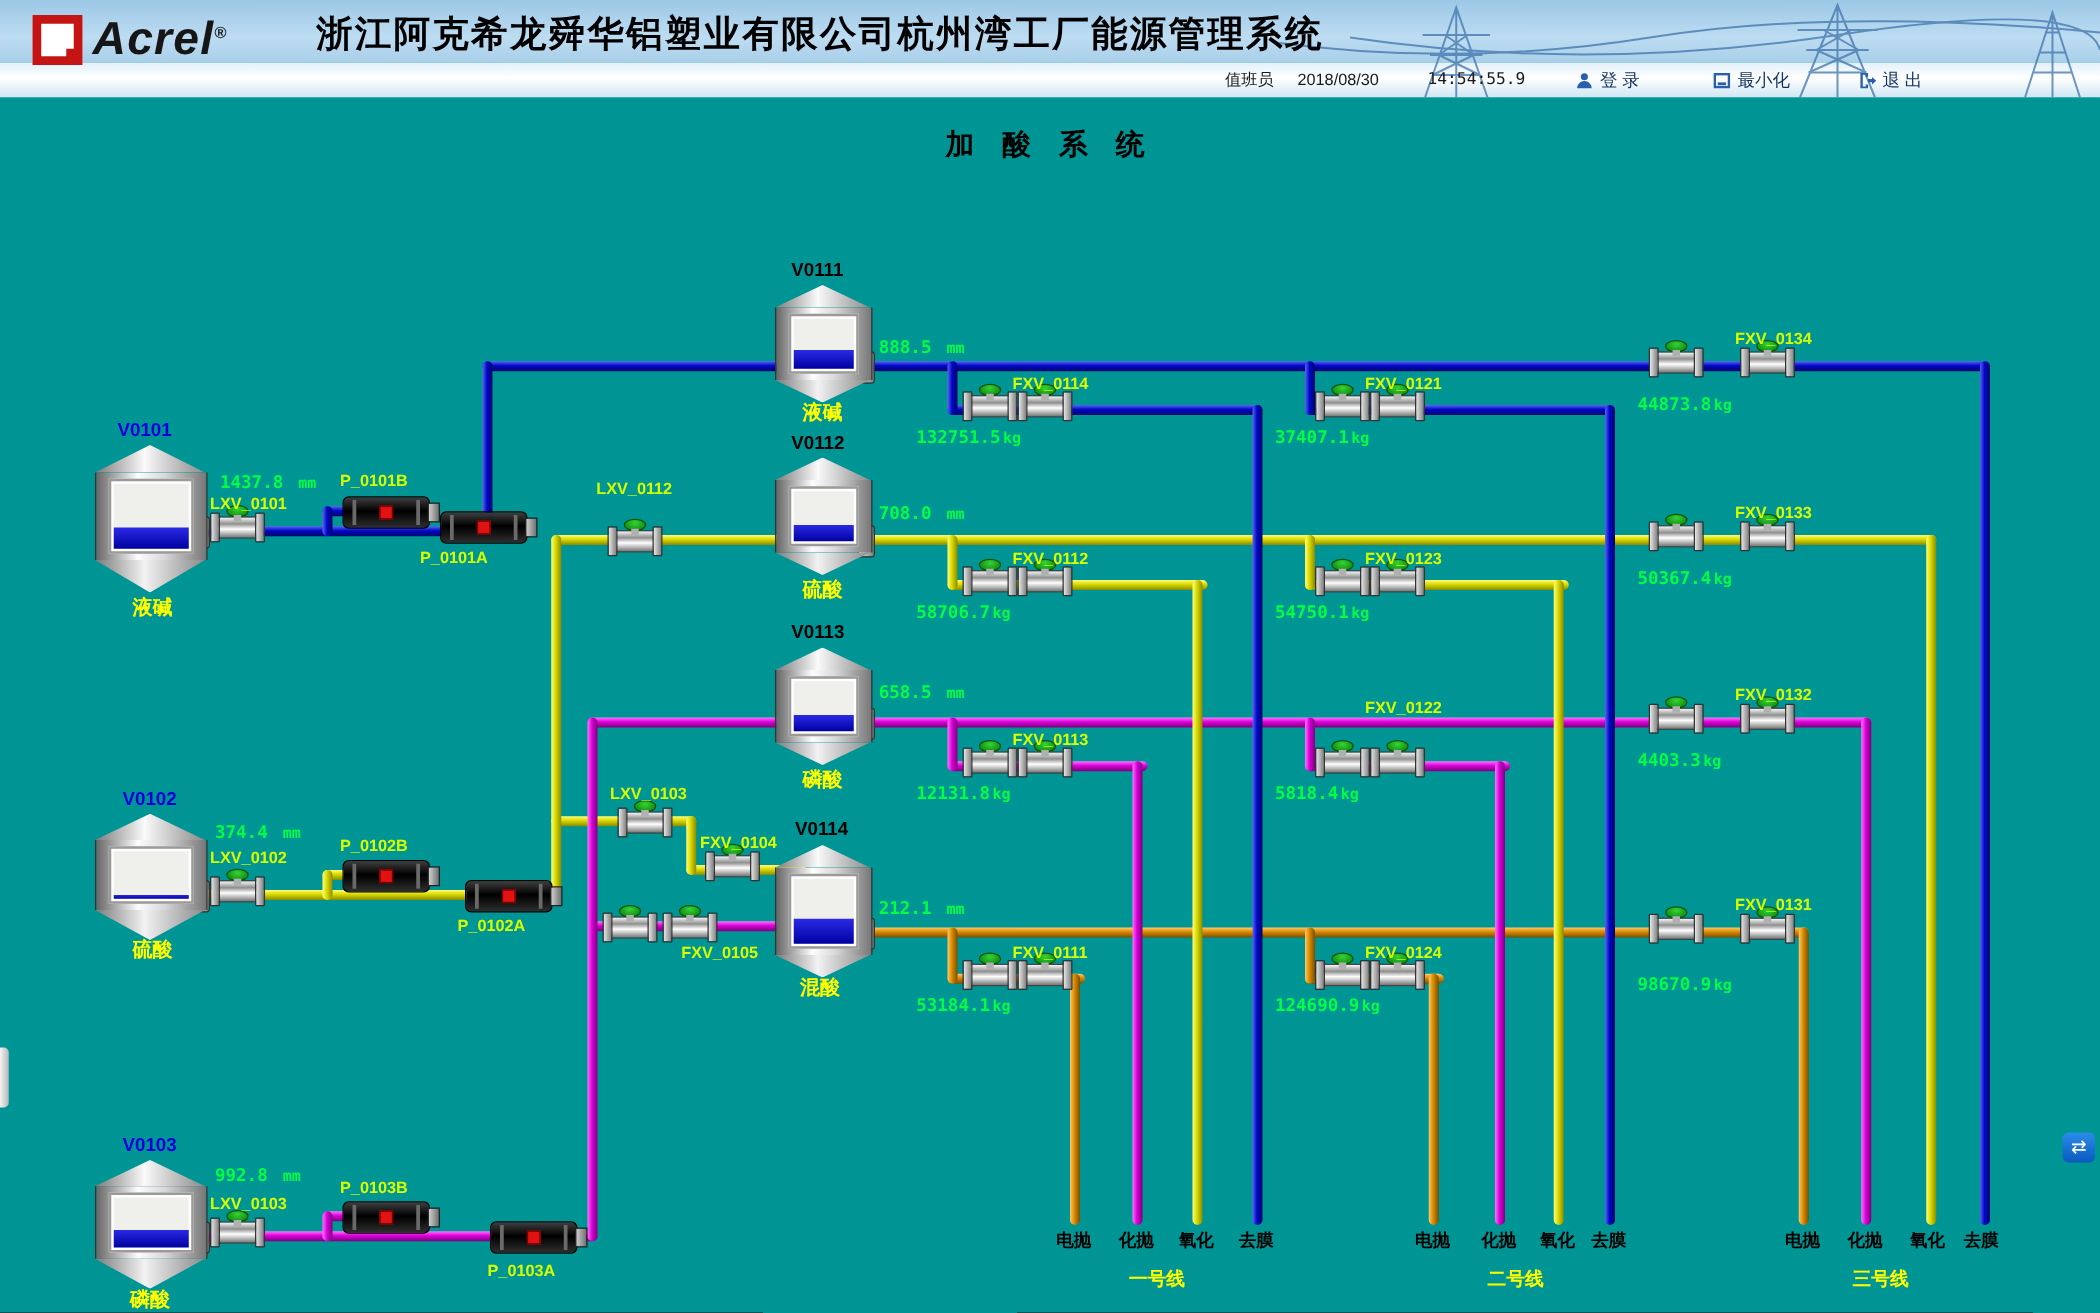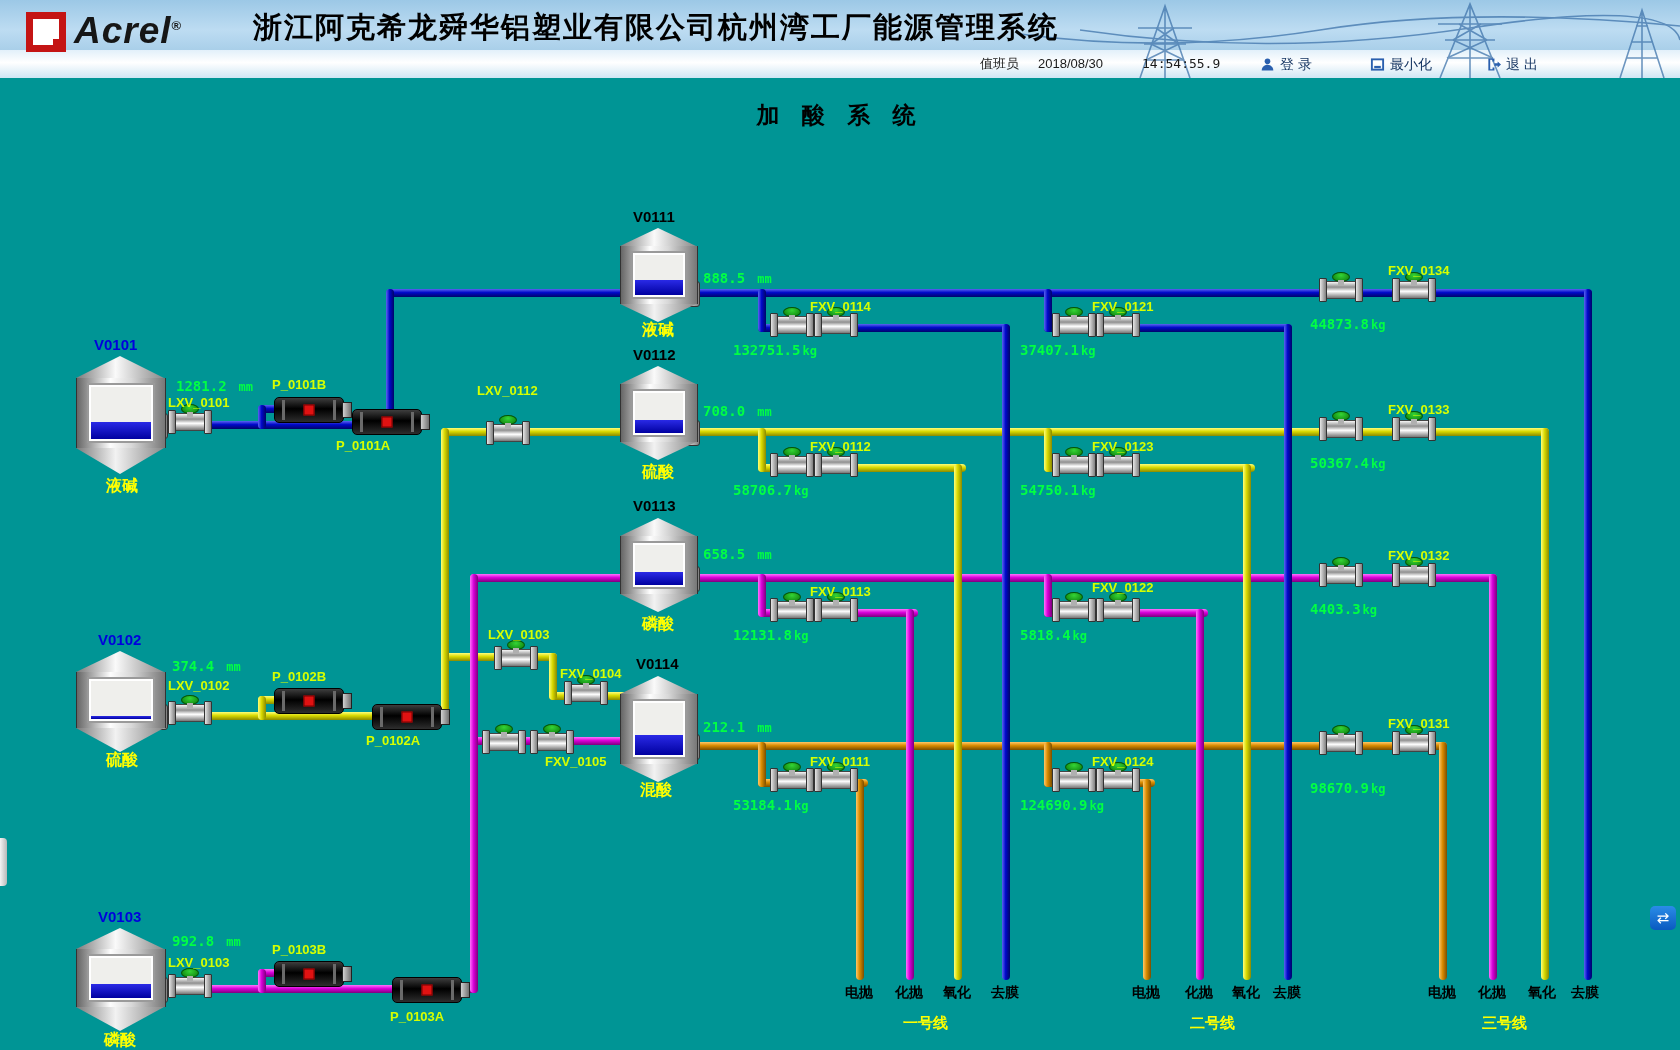--- a/index.html
+++ b/index.html
@@ -374,21 +374,21 @@
     <span class="lbl tidd" style="left:636px;top:577px">V0114</span>
 
     <span class="lbl chem" style="left:106px;top:398px">液碱</span>
     <span class="lbl chem" style="left:106px;top:672px">硫酸</span>
     <span class="lbl chem" style="left:104px;top:952px">磷酸</span>
     <span class="lbl chem" style="left:642px;top:242px">液碱</span>
     <span class="lbl chem" style="left:642px;top:384px">硫酸</span>
     <span class="lbl chem" style="left:642px;top:536px">磷酸</span>
     <span class="lbl chem" style="left:640px;top:702px">混酸</span>
 
-    <span class="lbl gval" style="left:176px;top:300px"><span>1281.2</span><span class="u">mm</span></span>
+    <span class="lbl gval" style="left:176px;top:300px"><span>1437.8</span><span class="u">mm</span></span>
     <span class="lbl gval" style="left:172px;top:580px"><span>374.4</span><span class="u">mm</span></span>
     <span class="lbl gval" style="left:172px;top:855px"><span>992.8</span><span class="u">mm</span></span>
     <span class="lbl gval" style="left:703px;top:192px"><span>888.5</span><span class="u">mm</span></span>
     <span class="lbl gval" style="left:703px;top:325px"><span>708.0</span><span class="u">mm</span></span>
     <span class="lbl gval" style="left:703px;top:468px"><span>658.5</span><span class="u">mm</span></span>
     <span class="lbl gval" style="left:703px;top:641px"><span>212.1</span><span class="u">mm</span></span>
 
     <span class="lbl elab" style="left:168px;top:317px">LXV_0101</span>
     <span class="lbl elab" style="left:168px;top:600px">LXV_0102</span>
     <span class="lbl elab" style="left:168px;top:877px">LXV_0103</span>
@@ -403,21 +403,21 @@
     <span class="lbl elab" style="left:272px;top:864px">P_0103B</span>
     <span class="lbl elab" style="left:390px;top:931px">P_0103A</span>
 
     <span class="lbl elab" style="left:810px;top:221px">FXV_0114</span>
     <span class="lbl elab" style="left:1092px;top:221px">FXV_0121</span>
     <span class="lbl elab" style="left:1388px;top:185px">FXV_0134</span>
     <span class="lbl elab" style="left:810px;top:361px">FXV_0112</span>
     <span class="lbl elab" style="left:1092px;top:361px">FXV_0123</span>
     <span class="lbl elab" style="left:1388px;top:324px">FXV_0133</span>
     <span class="lbl elab" style="left:810px;top:506px">FXV_0113</span>
-    <span class="lbl elab" style="left:1092px;top:502px">FXV_0122</span>
+    <span class="lbl elab" style="left:1092px;top:480px">FXV_0122</span>
     <span class="lbl elab" style="left:1388px;top:470px">FXV_0132</span>
     <span class="lbl elab" style="left:810px;top:676px">FXV_0111</span>
     <span class="lbl elab" style="left:1092px;top:676px">FXV_0124</span>
     <span class="lbl elab" style="left:1388px;top:638px">FXV_0131</span>
 
     <span class="lbl gval" style="left:733px;top:264px"><span>132751.5</span><span class="u2">kg</span></span>
     <span class="lbl gval" style="left:1020px;top:264px"><span>37407.1</span><span class="u2">kg</span></span>
     <span class="lbl gval" style="left:1310px;top:238px"><span>44873.8</span><span class="u2">kg</span></span>
     <span class="lbl gval" style="left:733px;top:404px"><span>58706.7</span><span class="u2">kg</span></span>
     <span class="lbl gval" style="left:1020px;top:404px"><span>54750.1</span><span class="u2">kg</span></span>

